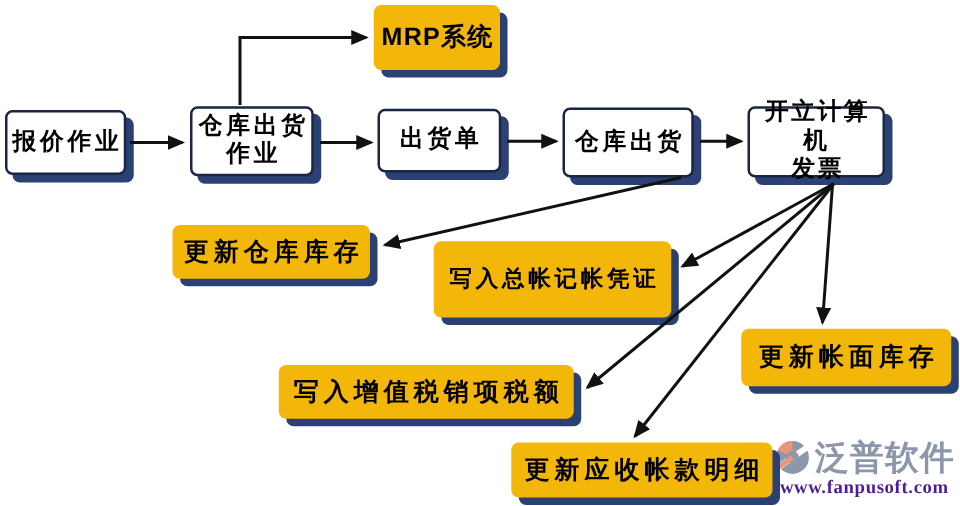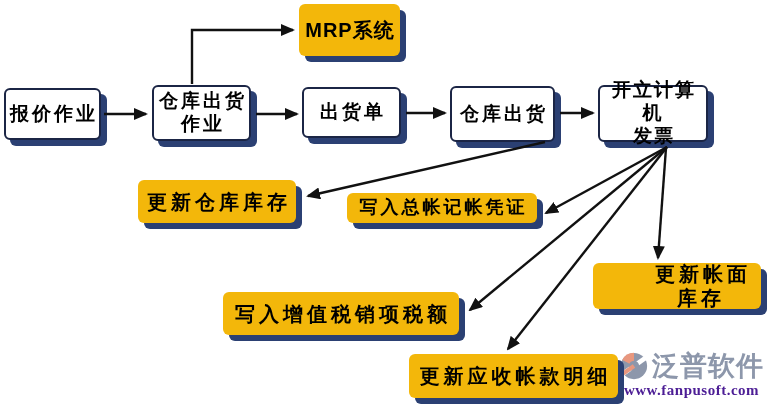--- a/index.html
+++ b/index.html
@@ -116,33 +116,33 @@
   </div>
 
   <div class="node yellow" style="left:299px; top:4px; width:101px; height:52px; letter-spacing:1px; text-indent:1px;">
     <span>MRP系统</span>
   </div>
 
   <div class="node yellow" style="left:138px; top:180px; width:158px; height:43px;">
     <span>更新仓库库存</span>
   </div>
 
-  <div class="node yellow tight" style="left:347px; top:193px; width:190px; height:30px;">
+  <div class="node yellow tight" style="left:347px; top:193px; width:190px; height:61px;">
     <span>写入总帐记帐凭证</span>
   </div>
 
   <div class="node yellow" style="left:223px; top:292px; width:236px; height:43px;">
     <span>写入增值税销项税额</span>
   </div>
 
   <div class="node yellow" style="left:409px; top:354px; width:209px; height:44px;">
     <span>更新应收帐款明细</span>
   </div>
 
-  <div class="node yellow" style="left:593px; top:263px; width:168px; height:46px;padding-left:48px;">
+  <div class="node yellow" style="left:593px; top:263px; width:168px; height:46px;">
     <span>更新帐面库存</span>
   </div>
 
   <svg id="arrows" viewBox="0 0 768 405">
     <defs>
       <marker id="ah" markerUnits="userSpaceOnUse" markerWidth="14" markerHeight="12" refX="12" refY="6" orient="auto">
         <path d="M0,0 L14,6 L0,12 Z" fill="#111111"></path>
       </marker>
     </defs>
     <line x1="104" y1="114" x2="146" y2="114" marker-end="url(#ah)"></line>

